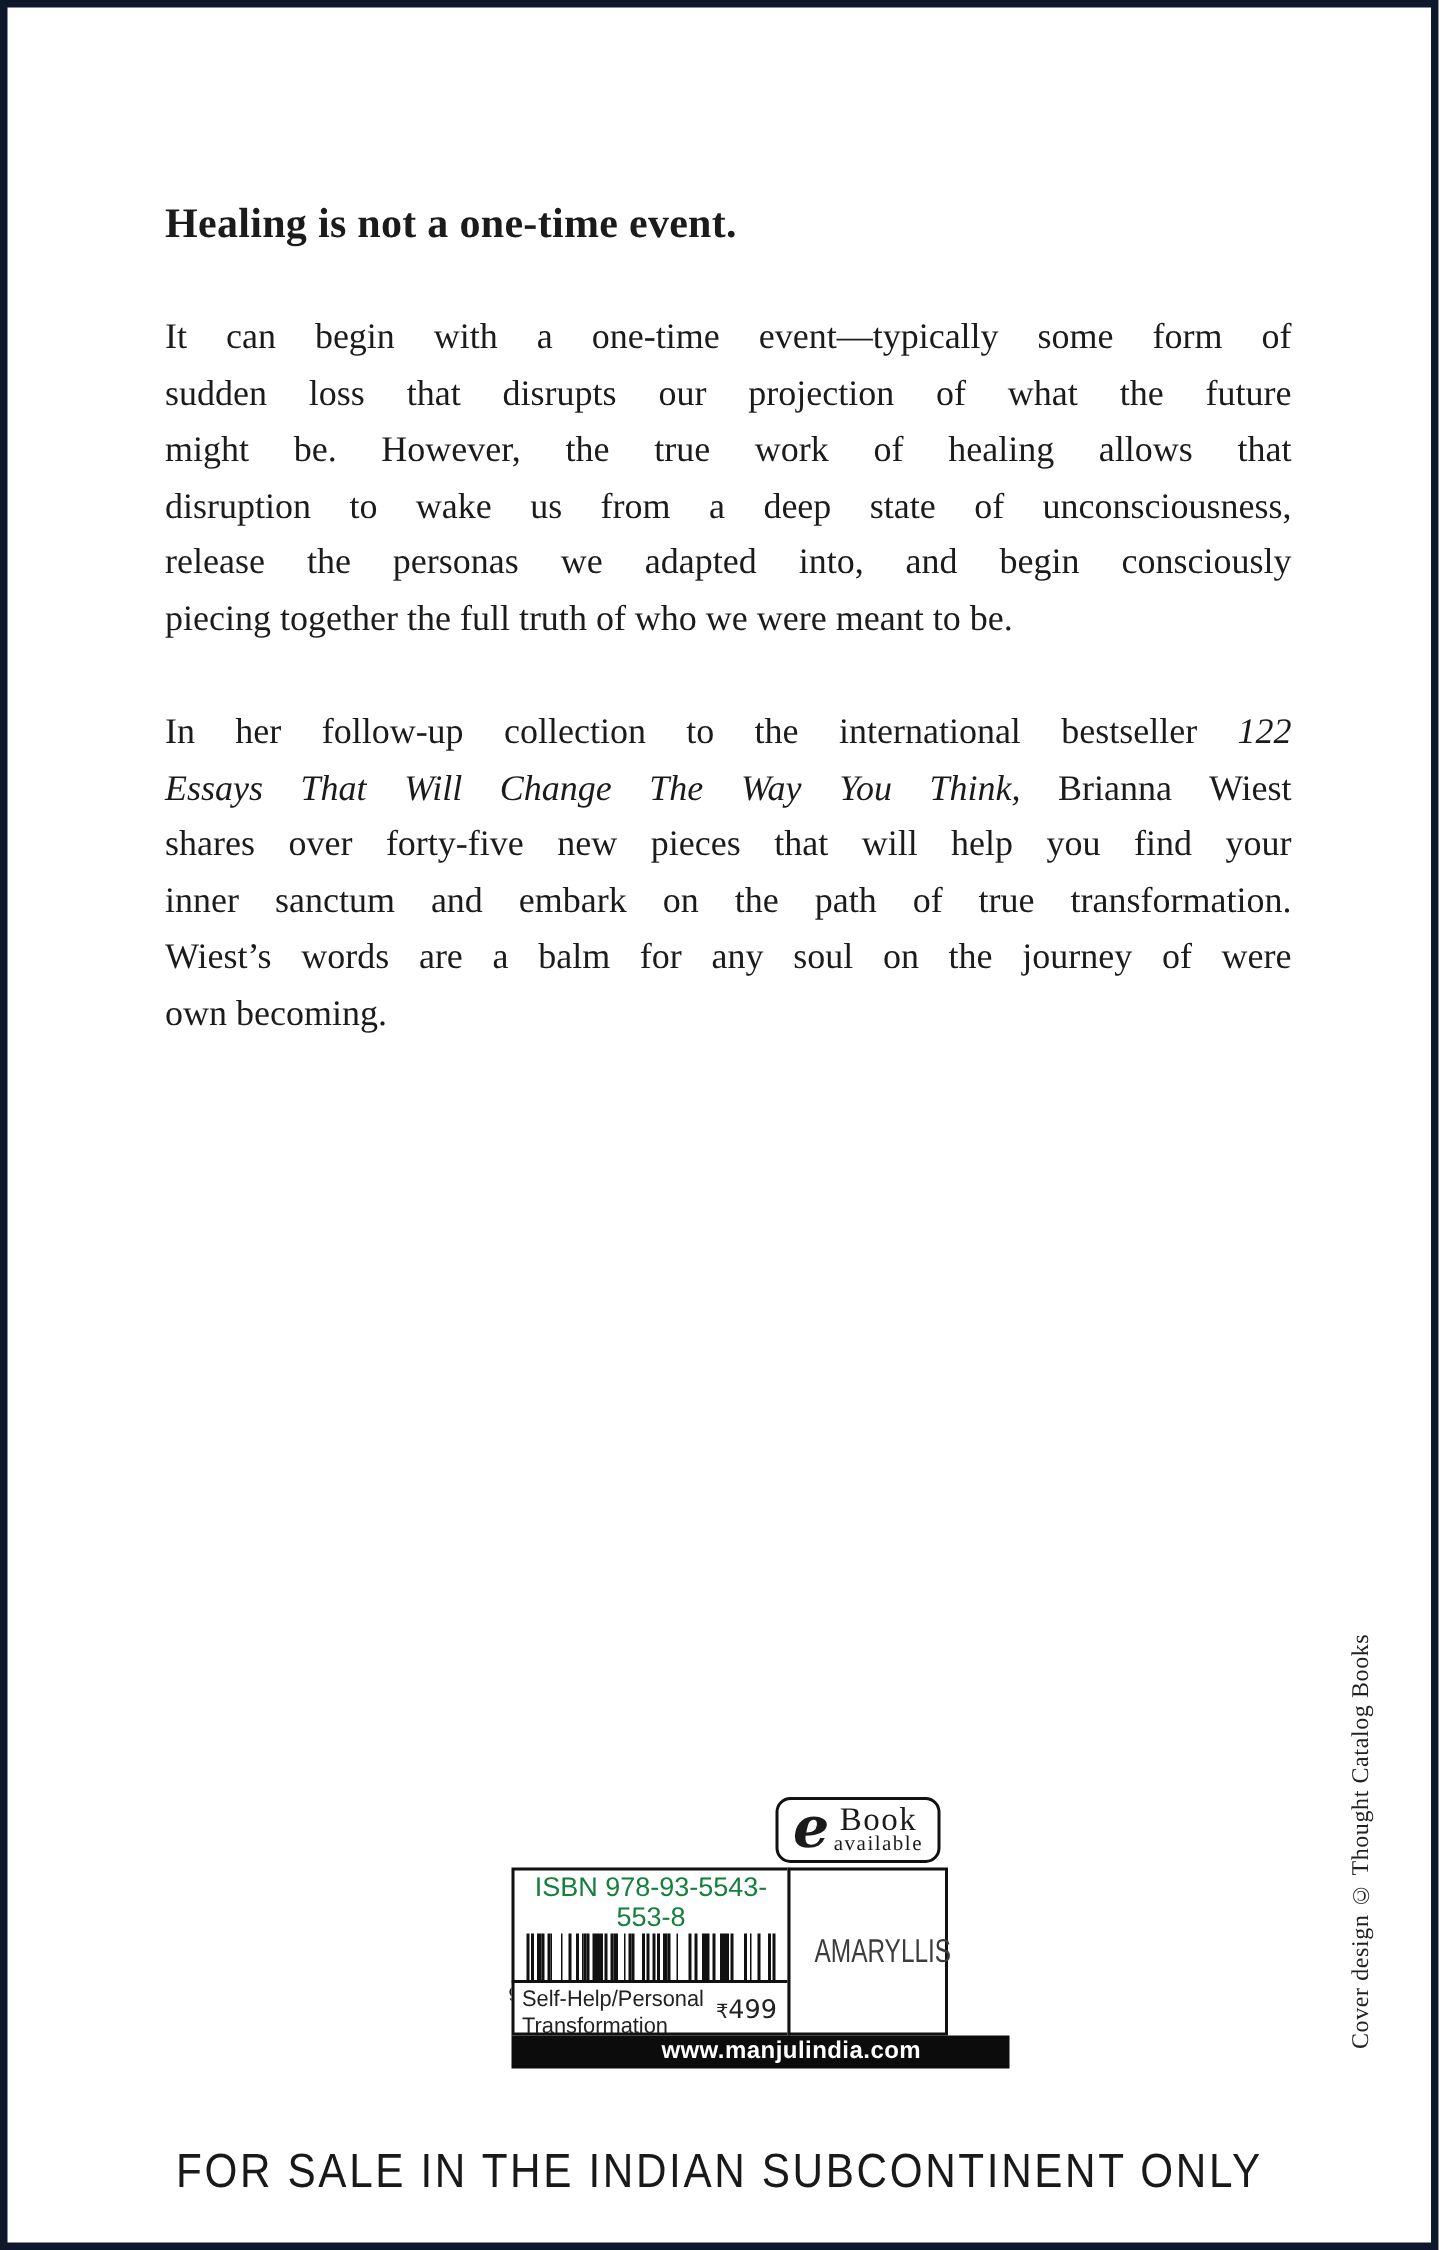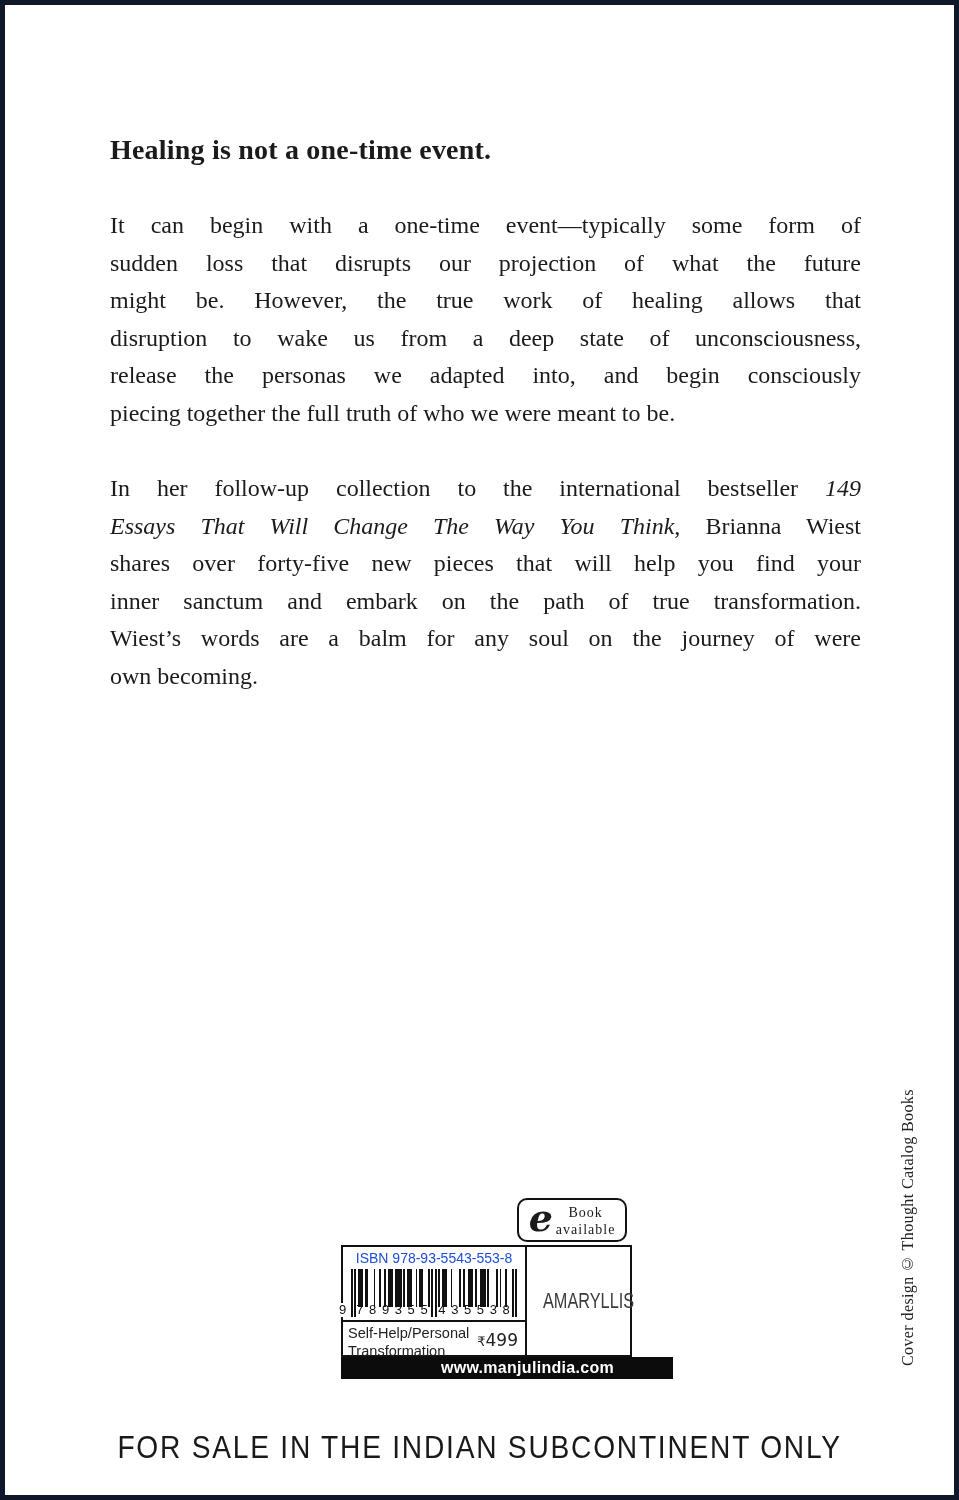--- a/index.html
+++ b/index.html
@@ -17,25 +17,25 @@
   .it{font-style:italic;}
   
   #printblock{position:absolute; left:336px; top:1193px; width:291px; height:181px;}
   #ebadge{
     position:absolute; left:176px; top:0; width:110px; height:44px;
     border:2px solid #111; border-radius:10px; box-sizing:border-box; background:#fff;
     display:flex; align-items:center; justify-content:center;
   }
   #ebadge .e{font-family:"DejaVu Serif", serif; font-style:italic; font-weight:bold; font-size:38px; line-height:30px; margin-right:3px; margin-top:-4px;}
   #ebadge .stack{display:flex; flex-direction:column; align-items:center;}
-  #ebadge .book{font-size:14px; line-height:20px; letter-spacing:1px;}
+  #ebadge .book{font-size:22px; line-height:20px; letter-spacing:1px;}
   #ebadge .avail{font-size:14px; line-height:14px; letter-spacing:1px;}
   .pbox{position:absolute; background:#fff; border:2px solid #111; box-sizing:border-box;}
   #isbnBox{left:0; top:47px; width:186px; height:77px;}
-  #isbnBox .isbnlabel{font-family:"Liberation Sans", sans-serif; font-size:14px; line-height:20px; text-align:center; margin-top:1px; color:#1d4ed8;}
+  #isbnBox .isbnlabel{font-family:"Liberation Sans", sans-serif; font-size:18px; line-height:20px; text-align:center; margin-top:1px; color:#15803d;}
   #bars{position:relative; width:166px; height:48px; margin:1px auto 0;}
   #bars .mod{position:absolute; top:0;}
   .bcdigits{position:absolute; display:flex; justify-content:space-between; background:#fff; top:34px; height:14px; font-family:"Liberation Sans", sans-serif; font-size:13px; line-height:14px; color:#111;}
   #bd1{left:-12px; width:10px;}
   #catBox{left:0; top:122px; width:186px; height:37px;}
   #catBox .cat{font-family:"Liberation Sans", sans-serif; font-size:15px; line-height:15px; color:#222; margin:3px 0 0 5px; transform:scaleX(0.97); transform-origin:left;}
   #price{position:absolute; right:7px; bottom:5px; font-family:"DejaVu Sans","Liberation Sans",sans-serif; font-size:17px; color:#222;}
   #price .sym{font-size:13px;}
   #amaBox{left:184px; top:47px; width:107px; height:112px; display:flex; flex-direction:row; align-items:center;}
   #amaBox svg{margin-top:5px;}
@@ -64,21 +64,21 @@
     <h1>Healing is not a one-time event.</h1>
     <div class="para">
         <div class="tline">It can begin with a one-time event—typically some form of</div>
         <div class="tline">sudden loss that disrupts our projection of what the future</div>
         <div class="tline">might be. However, the true work of healing allows that</div>
         <div class="tline">disruption to wake us from a deep state of unconsciousness,</div>
         <div class="tline">release the personas we adapted into, and begin consciously</div>
         <div class="tline tlast">piecing together the full truth of who we were meant to be.</div>
       </div>
     <div class="para">
-        <div class="tline"><span>In her follow-up collection to the international bestseller </span><span class="it">149</span></div>
+        <div class="tline"><span>In her follow-up collection to the international bestseller </span><span class="it">122</span></div>
         <div class="tline"><span class="it">Essays That Will Change The Way You Think,</span><span> Brianna Wiest</span></div>
         <div class="tline">shares over forty-five new pieces that will help you find your</div>
         <div class="tline">inner sanctum and embark on the path of true transformation.</div>
         <div class="tline">Wiest’s words are a balm for any soul on the journey of were</div>
         <div class="tline tlast">own becoming.</div>
       </div>
   </div>
 
   <div id="printblock">
 

